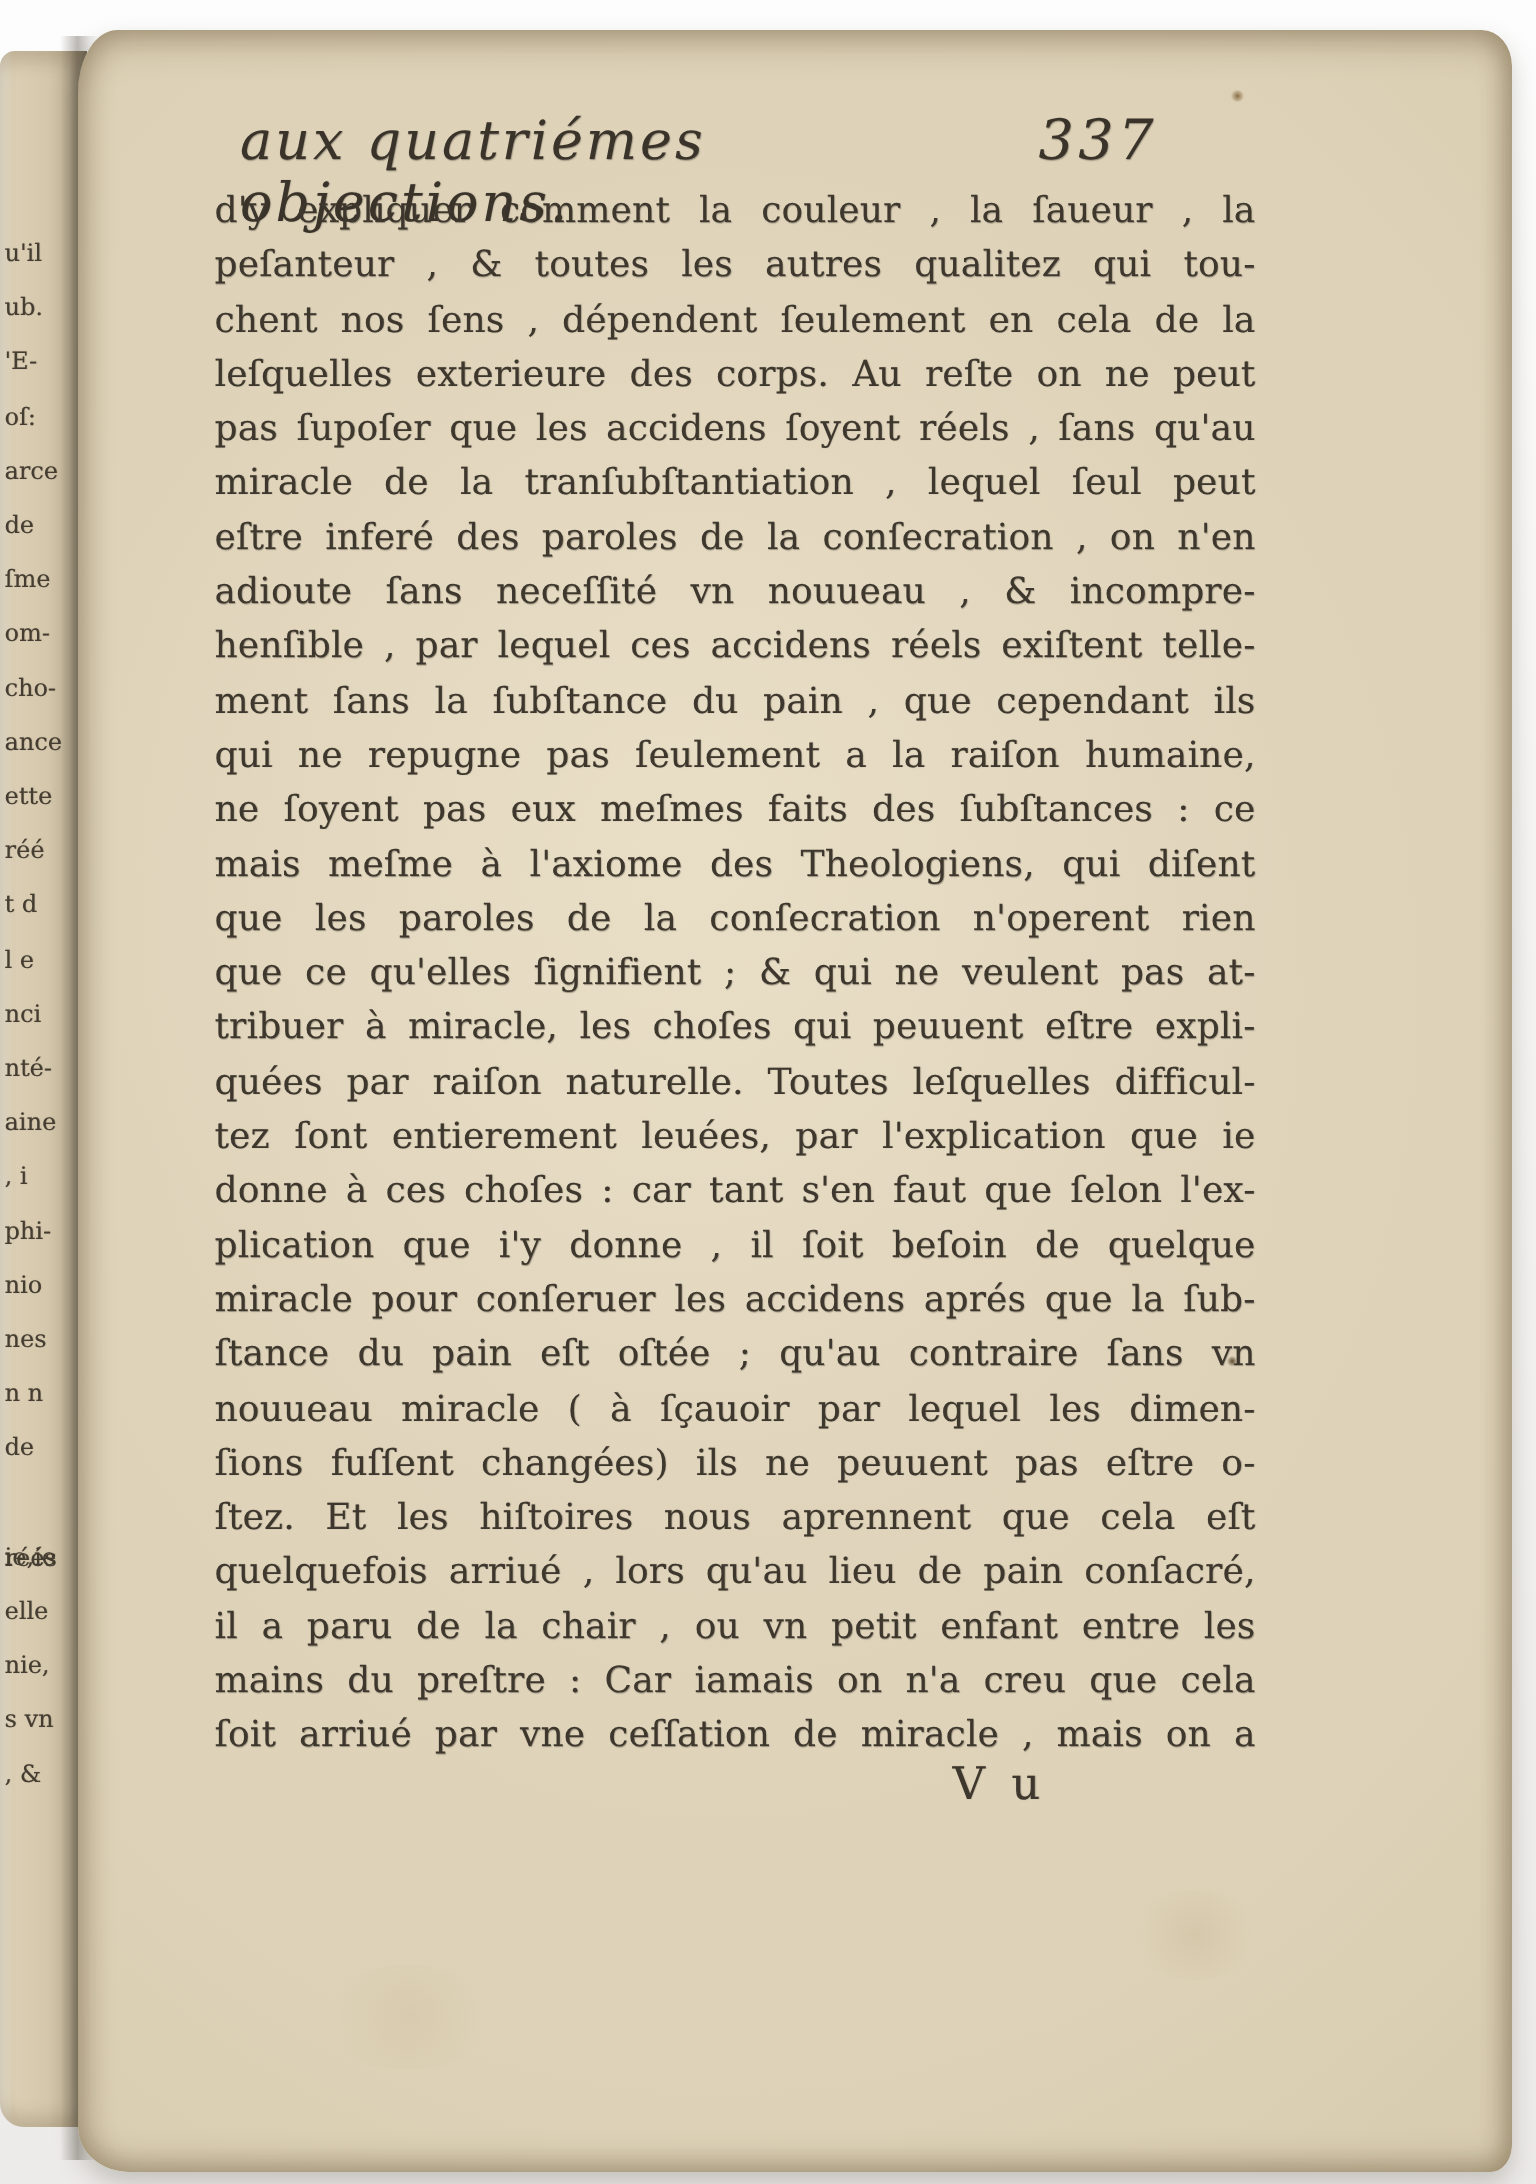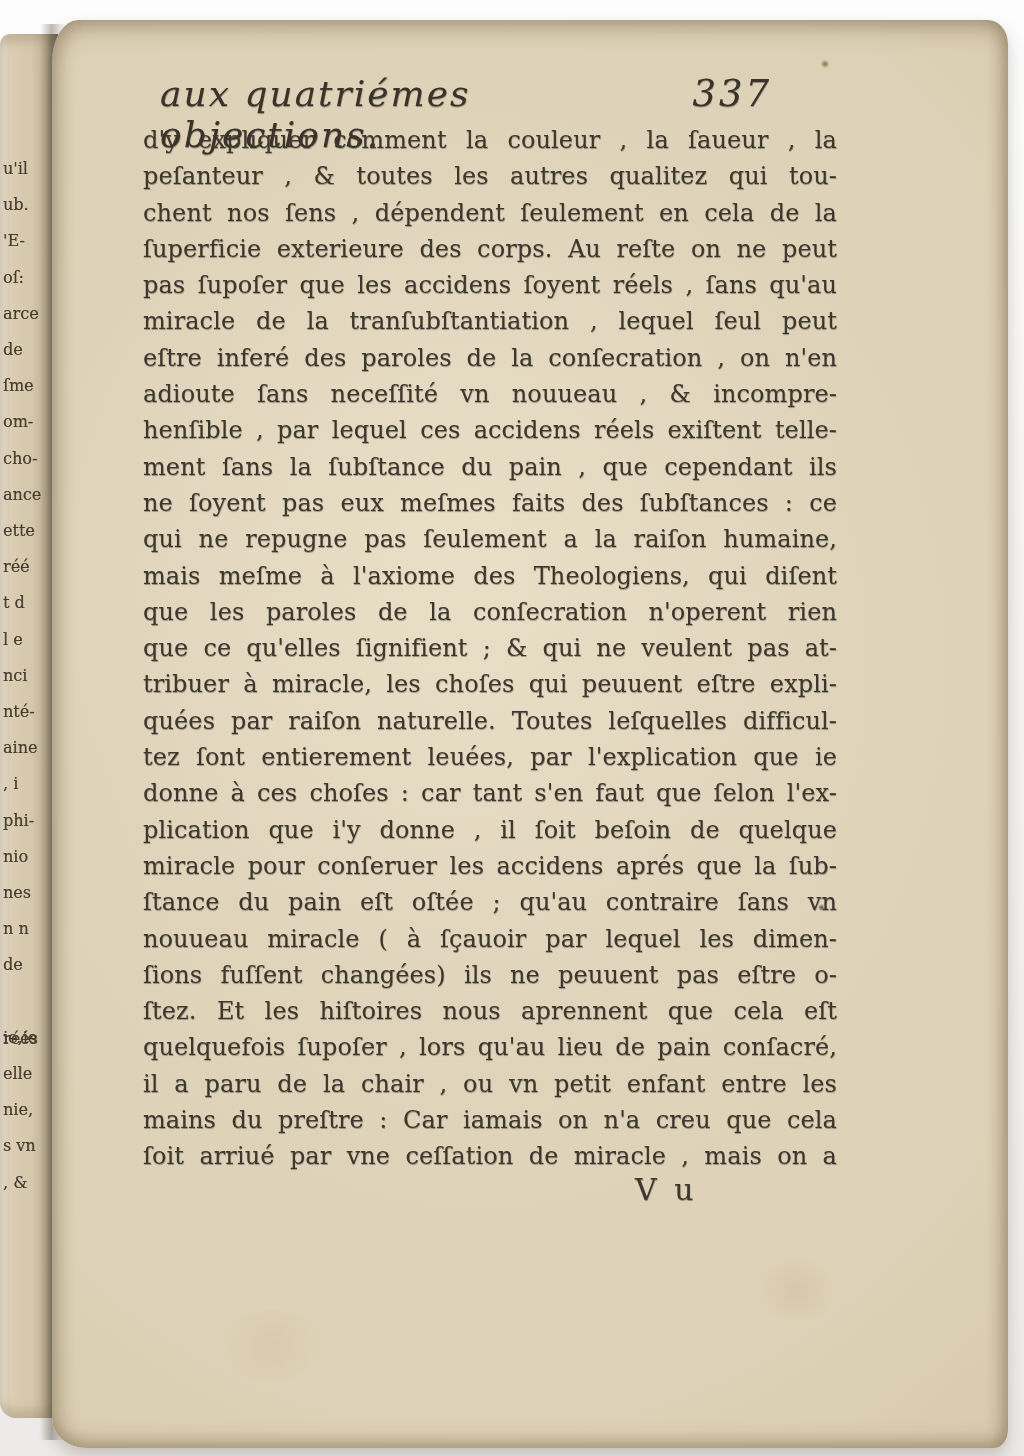--- a/index.html
+++ b/index.html
@@ -119,43 +119,43 @@
 
     <div class="header">
       <span class="title">aux quatriémes objections.</span>
       <span class="pagenum">337</span>
     </div>
 
     <div class="textblock">
         <div class="text-line">d'y expliquer comment la couleur , la ſaueur , la</div>
         <div class="text-line">peſanteur , &amp; toutes les autres qualitez qui tou-</div>
         <div class="text-line">chent nos ſens , dépendent ſeulement en cela de la</div>
-        <div class="text-line">ſuperficie exterieure des corps. Au reſte on ne peut</div>
+        <div class="text-line">leſquelles exterieure des corps. Au reſte on ne peut</div>
         <div class="text-line">pas ſupoſer que les accidens ſoyent réels , ſans qu'au</div>
         <div class="text-line">miracle de la tranſubſtantiation , lequel ſeul peut</div>
         <div class="text-line">eſtre inferé des paroles de la conſecration , on n'en</div>
         <div class="text-line">adioute ſans neceſſité vn nouueau , &amp; incompre-</div>
         <div class="text-line">henſible , par lequel ces accidens réels exiſtent telle-</div>
         <div class="text-line">ment ſans la ſubſtance du pain , que cependant ils</div>
+        <div class="text-line">qui ne repugne pas ſeulement a la raiſon humaine,</div>
         <div class="text-line">ne ſoyent pas eux meſmes faits des ſubſtances : ce</div>
-        <div class="text-line">qui ne repugne pas ſeulement a la raiſon humaine,</div>
         <div class="text-line">mais meſme à l'axiome des Theologiens, qui diſent</div>
         <div class="text-line">que les paroles de la conſecration n'operent rien</div>
         <div class="text-line">que ce qu'elles ſignifient ; &amp; qui ne veulent pas at-</div>
         <div class="text-line">tribuer à miracle, les choſes qui peuuent eſtre expli-</div>
         <div class="text-line">quées par raiſon naturelle. Toutes leſquelles difficul-</div>
         <div class="text-line">tez ſont entierement leuées, par l'explication que ie</div>
         <div class="text-line">donne à ces choſes : car tant s'en faut que ſelon l'ex-</div>
         <div class="text-line">plication que i'y donne , il ſoit beſoin de quelque</div>
         <div class="text-line">miracle pour conſeruer les accidens aprés que la ſub-</div>
         <div class="text-line">ſtance du pain eſt oſtée ; qu'au contraire ſans vn</div>
         <div class="text-line">nouueau miracle ( à ſçauoir par lequel les dimen-</div>
         <div class="text-line">ſions fuſſent changées) ils ne peuuent pas eſtre o-</div>
         <div class="text-line">ſtez.  Et les hiſtoires nous aprennent que cela eſt</div>
-        <div class="text-line">quelquefois ſupoſer , lors qu'au lieu de pain conſacré,</div>
+        <div class="text-line">quelquefois arriué , lors qu'au lieu de pain conſacré,</div>
         <div class="text-line">il a paru de la chair , ou vn petit enfant entre les</div>
         <div class="text-line">mains du preſtre : Car iamais on n'a creu que cela</div>
         <div class="text-line">ſoit arriué par vne ceſſation de miracle , mais on a</div>
       </div>
 
     <div class="catchword">V u</div>
 
     <div class="stain s1"></div>
     <div class="stain s2"></div>
     <div class="stain s3"></div>

